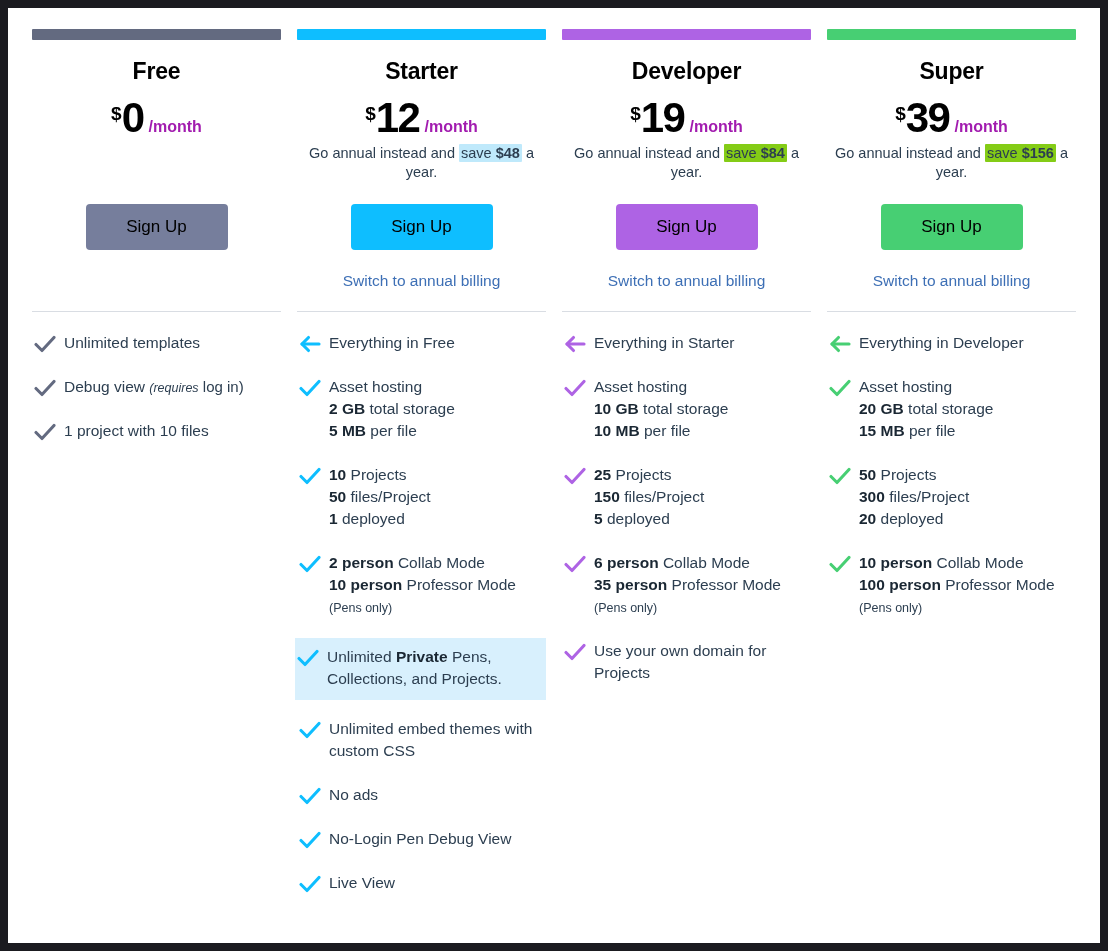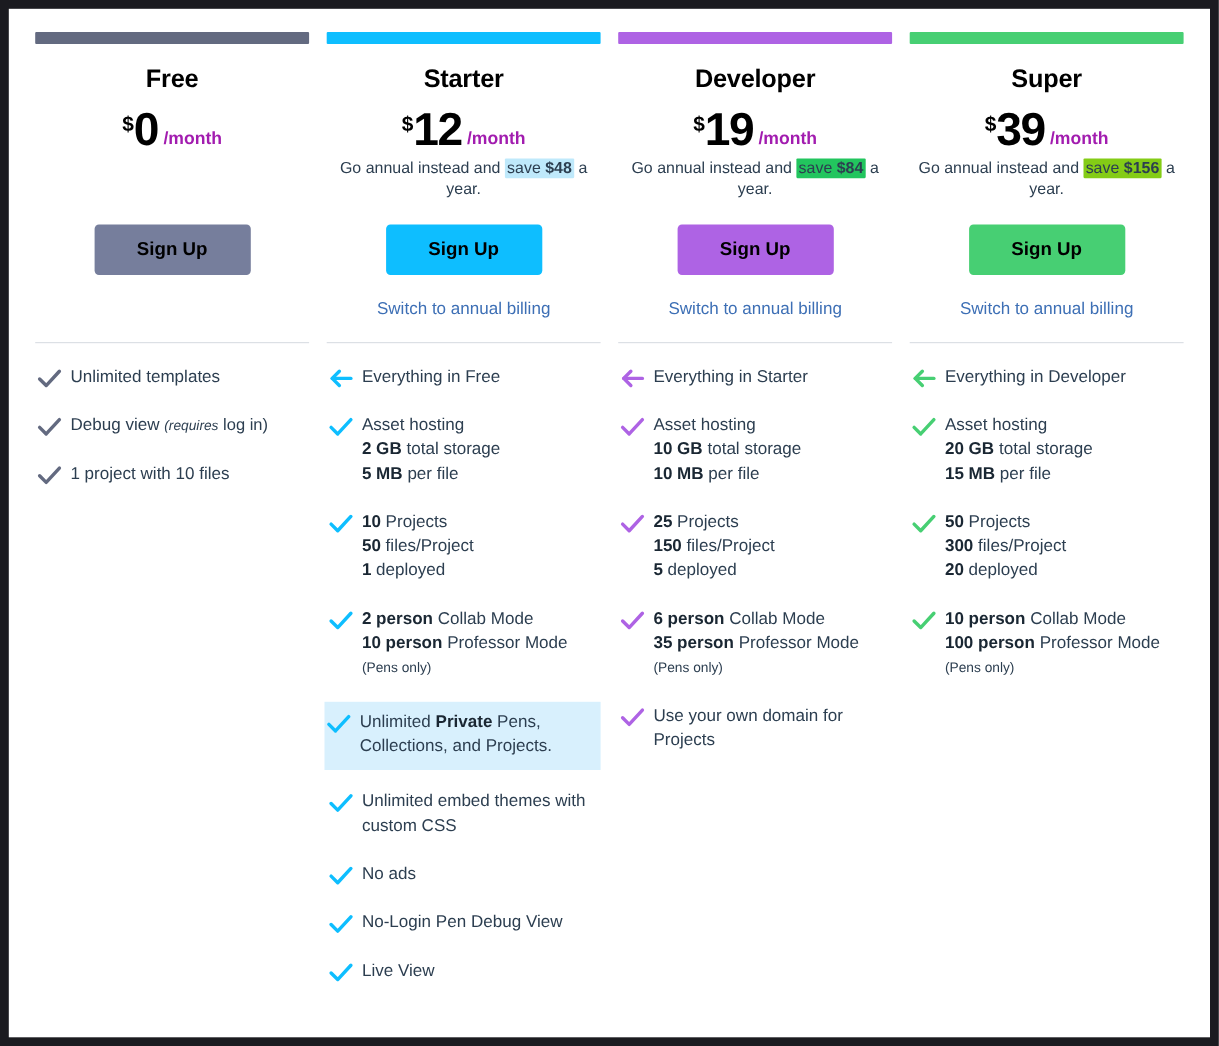--- a/index.html
+++ b/index.html
@@ -96,21 +96,21 @@
   .annual-note.empty { min-height: 40px; }
 
   
   .btn-wrap { text-align: center; margin-top: 20px; }
   .signup-btn {
     display: inline-block;
     border: none;
     border-radius: 4px;
     padding: 13px 32px;
     font-size: 17px;
-    font-weight: bold;
+    font-weight: normal;
     color: #000000;
     cursor: pointer;
     font-family: "Liberation Sans", sans-serif;
     min-width: 142px;
   }
 
   
   .annual-link-wrap {
     text-align: center;
     height: 30px;
@@ -334,21 +334,21 @@
       </div>
       <div class="plan">
         <div class="topbar" style="background:#ae63e4"></div>
         <div class="plan-head">
           <div class="plan-name">Developer</div>
           <div class="price-row">
             <span class="currency">$</span>
             <span class="amount">19</span>
             <span class="per">/month</span>
           </div>
-          <div class="annual-note">Go annual instead and <span class="hl" style="background:#22c55e">save <b>$84</b></span> a year.</div>
+          <div class="annual-note">Go annual instead and <span class="hl" style="background:#84cc16">save <b>$84</b></span> a year.</div>
         </div>
         <div class="btn-wrap"><button class="signup-btn" style="background:#ae63e4">Sign Up</button></div>
         <div class="annual-link-wrap"><a class="annual-link" href="#">Switch to annual billing</a></div>
         <div class="divider"></div>
         <ul class="features">
           <li class="feature">
             <span class="ficon">
               <svg width="22" height="20" viewBox="0 0 22 20" fill="none" aria-hidden="true">
                 <path d="M20 10 L3 10" stroke="#ae63e4" stroke-width="3.1" stroke-linecap="round"></path>
                 <path d="M9.5 3.5 L3 10 L9.5 16.5" stroke="#ae63e4" stroke-width="3.1" stroke-linecap="round" stroke-linejoin="round"></path>

